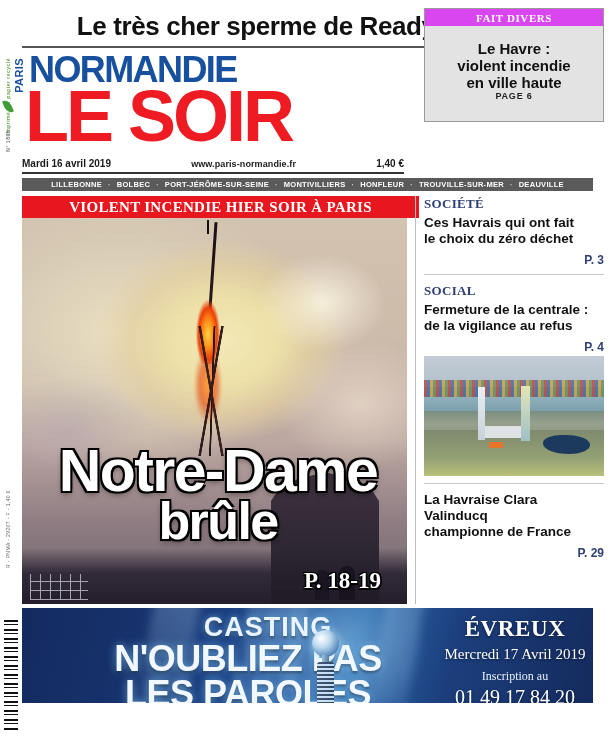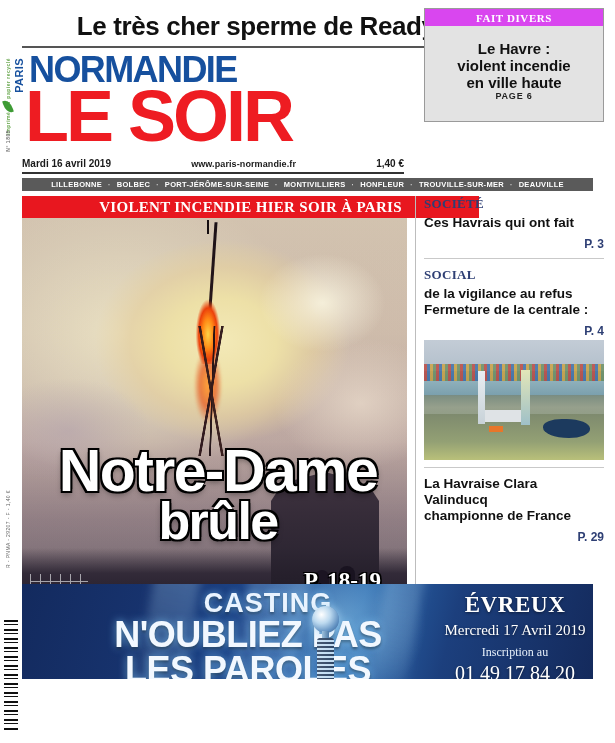--- a/index.html
+++ b/index.html
@@ -101,21 +101,21 @@
     background:#5a5a5a; color:#fff;
     display:flex; align-items:center; justify-content:center;
     gap:6px; font-size:7.5px; font-weight:bold; letter-spacing:0.3px;
   }
   .towns .dot { color:#cfcfcf; font-size:7px; }
 
   
   .main-block { position:absolute; left:22px; top:196px; width:385px; height:408px; }
 
   .main-kicker {
-    position:absolute; left:0; top:0; width:457px; height:22px;
+    position:absolute; left:0; top:0; width:397px; height:22px;
     background:#e8171f; color:#fff;
     display:flex; align-items:center; justify-content:center;
     font-family:"Liberation Serif", serif;
     font-weight:bold; font-size:15px; letter-spacing:0.3px;
   }
 
   .photo {
     position:absolute; left:0; top:22px; width:385px; height:386px;
     overflow:hidden;
     background:
@@ -242,21 +242,21 @@
   .rcp-ground { position:absolute; left:0; top:62%; width:100%; height:38%;
     background:linear-gradient(180deg,#7e8a6e,#93a074 60%,#b9c07a 100%); }
   .rcp-lake { position:absolute; left:66%; top:66%; width:26%; height:16%;
     background:#1c3a5e; border-radius:40% 50% 45% 55%; }
   .rcp-bld { position:absolute; left:33%; top:58%; width:22%; height:10%;
     background:#dfe3e6; }
   .rcp-orange { position:absolute; left:36%; top:72%; width:8%; height:5%; background:#e8762a; }
 
   
   .ad {
-    position:absolute; left:22px; top:584px; width:571px; height:95px;
+    position:absolute; left:22px; top:608px; width:571px; height:95px;
     overflow:hidden;
     background:
       radial-gradient(ellipse 120px 120px at 56% 40%, rgba(150,205,235,0.55), rgba(40,70,130,0) 70%),
       linear-gradient(105deg, #132a5e 0%, #17336e 22%, #1f4b92 45%, #2a67ad 58%, #1c3f7d 74%, #142a5c 100%);
   }
   .ad-beam {
     position:absolute; top:-20px; width:46px; height:170px;
     background:linear-gradient(180deg, rgba(180,220,245,0.28), rgba(180,220,245,0.02));
     transform:rotate(10deg); filter:blur(5px);
   }
@@ -439,31 +439,32 @@
   </div>
 
   <div class="vrule"></div>
 
   <div class="rightcol">
 
     <div class="rc-item">
       <div class="rc-kicker">SOCIÉTÉ</div>
       <div class="rc-title">
         <div>Ces Havrais qui ont fait</div>
+        <div>le choix du zéro déchet</div>
       </div>
       <div class="rc-page">P. 3</div>
     </div>
 
     <div class="rc-sep"></div>
 
     <div class="rc-item">
       <div class="rc-kicker">SOCIAL</div>
       <div class="rc-title">
+        <div>Fermeture de la centrale :</div>
         <div>de la vigilance au refus</div>
-        <div>Fermeture de la centrale :</div>
       </div>
       <div class="rc-page">P. 4</div>
     </div>
 
     <div class="rc-photo">
       <div class="rcp-sky"></div>
       <div class="rcp-port"></div>
       <div class="rcp-water"></div>
       <div class="rcp-ground"></div>
       <div class="rcp-bld"></div>

